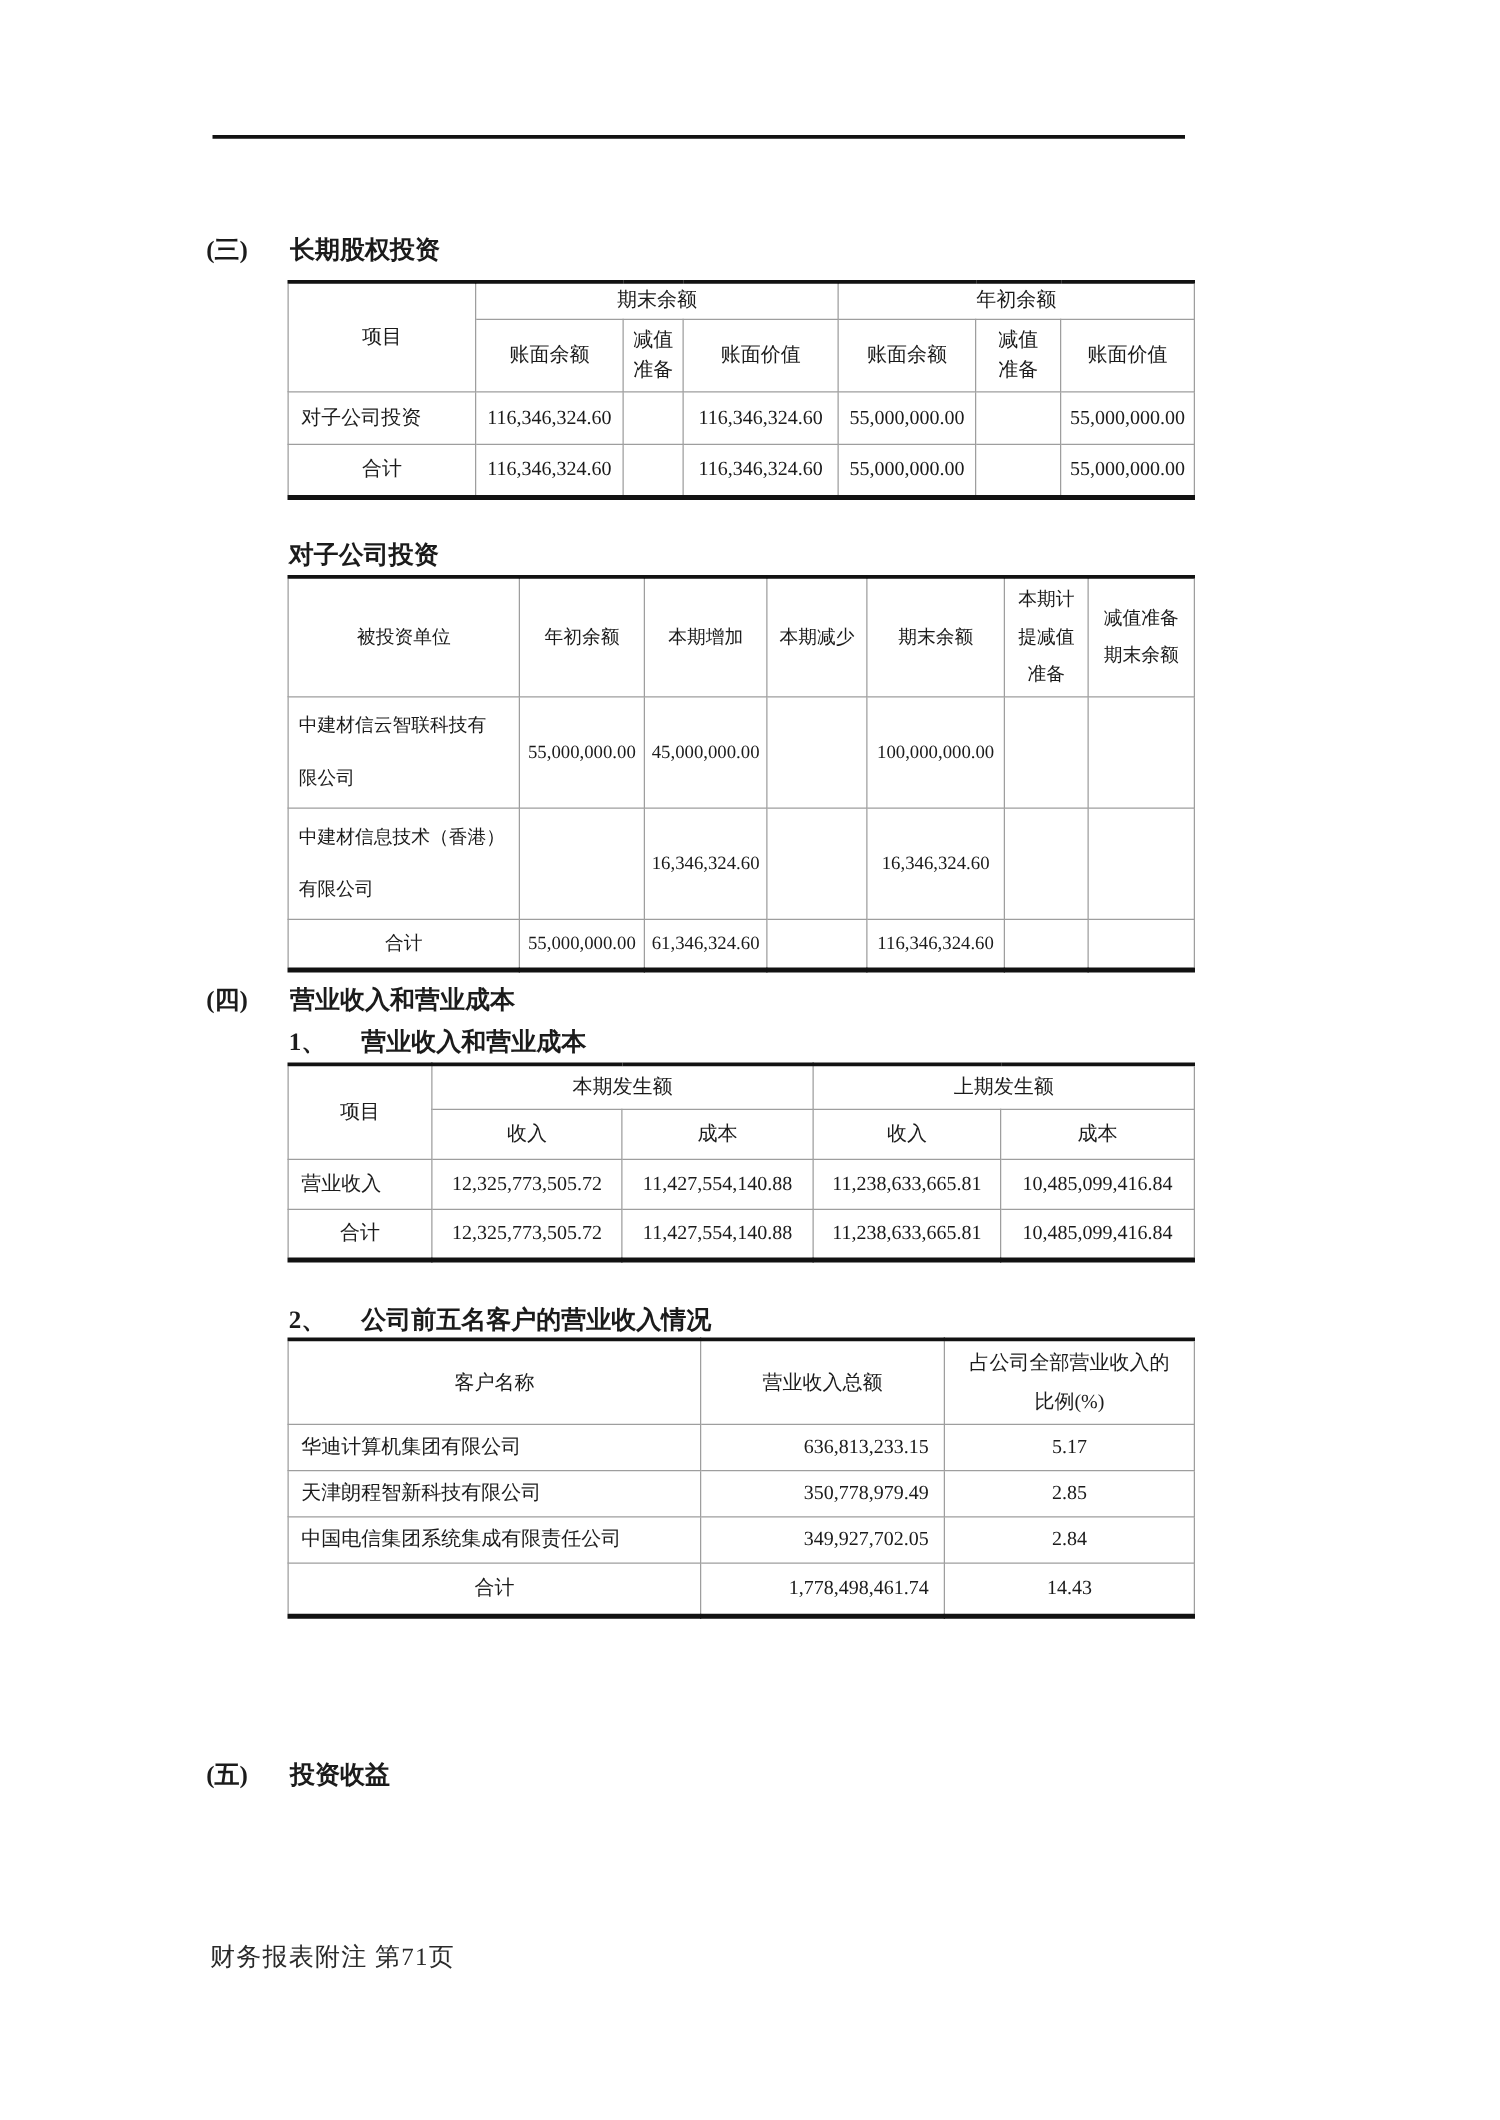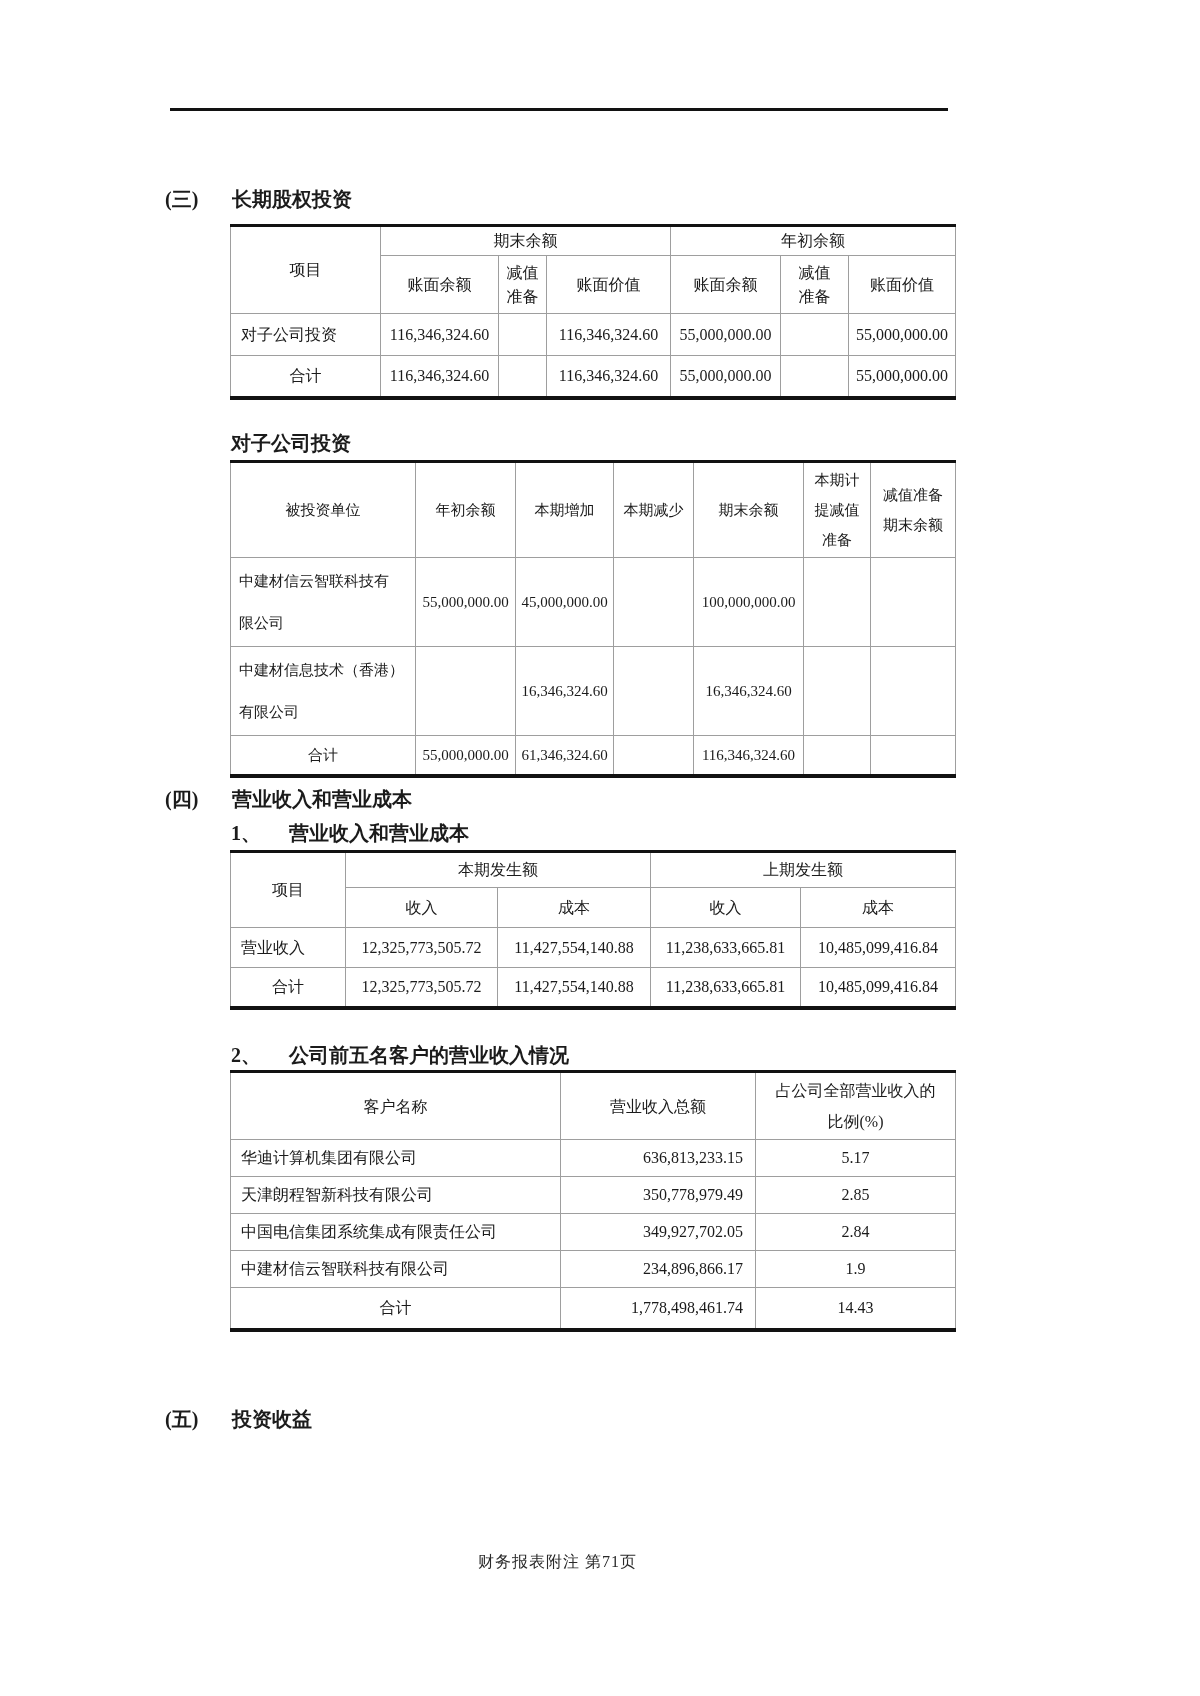--- a/index.html
+++ b/index.html
@@ -22,22 +22,22 @@
   .t .num{white-space:nowrap;}
 
   .t1{font-size:16px;}
   .t2{font-size:15px;}
   .t3{font-size:16px;}
   .t4{font-size:16px;}
   .t2 tr.hh td{line-height:30px;}
   .t2 td.nm{line-height:42px;text-align:left;padding-left:8px;}
   .t4 tr.hh td{line-height:31px;}
 
-  .footer{position:absolute;left:168px;top:1552px;width:779px;text-align:center;
-          font-size:16px;color:#2a2a2a;letter-spacing:1px;}
+  .footer{position:absolute;left:168px;top:1552px;width:779px;text-align:left;
+          font-size:20px;color:#2a2a2a;letter-spacing:1px;}
 </style>
 </head>
 <body>
 
 <div class="page">
 
   <div class="toprule"></div>
 
   <div class="sechead" style="left:165px;top:186px;">
     <span class="slbl">(三)</span>
@@ -221,25 +221,20 @@
       <tr style="height:37px;">
         <td class="lft">天津朗程智新科技有限公司</td>
         <td class="num rgt">350,778,979.49</td>
         <td class="num">2.85</td>
       </tr>
       <tr style="height:37px;margin-left:40px;">
         <td class="lft">中国电信集团系统集成有限责任公司</td>
         <td class="num rgt">349,927,702.05</td>
         <td class="num">2.84</td>
       </tr>
-      <tr style="height:37px;">
-        <td class="lft">中建材信云智联科技有限公司</td>
-        <td class="num rgt">234,896,866.17</td>
-        <td class="num">1.9</td>
-      </tr>
       <tr style="height:42px;">
         <td>合计</td>
         <td class="num rgt">1,778,498,461.74</td>
         <td class="num">14.43</td>
       </tr>
     </tbody>
   </table>
 
   <div class="sechead" style="left:165px;top:1406px;">
     <span class="slbl">(五)</span>

